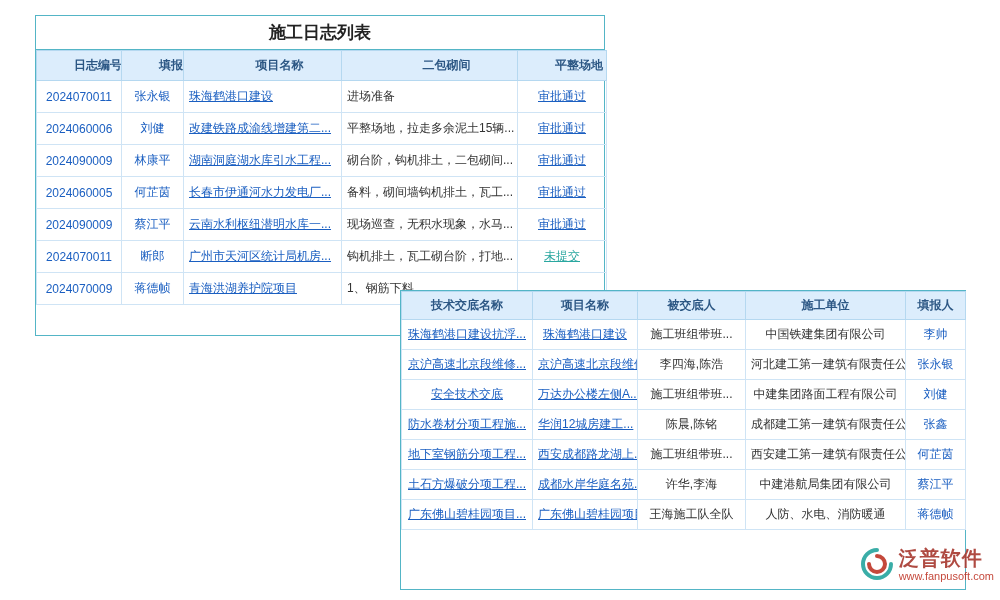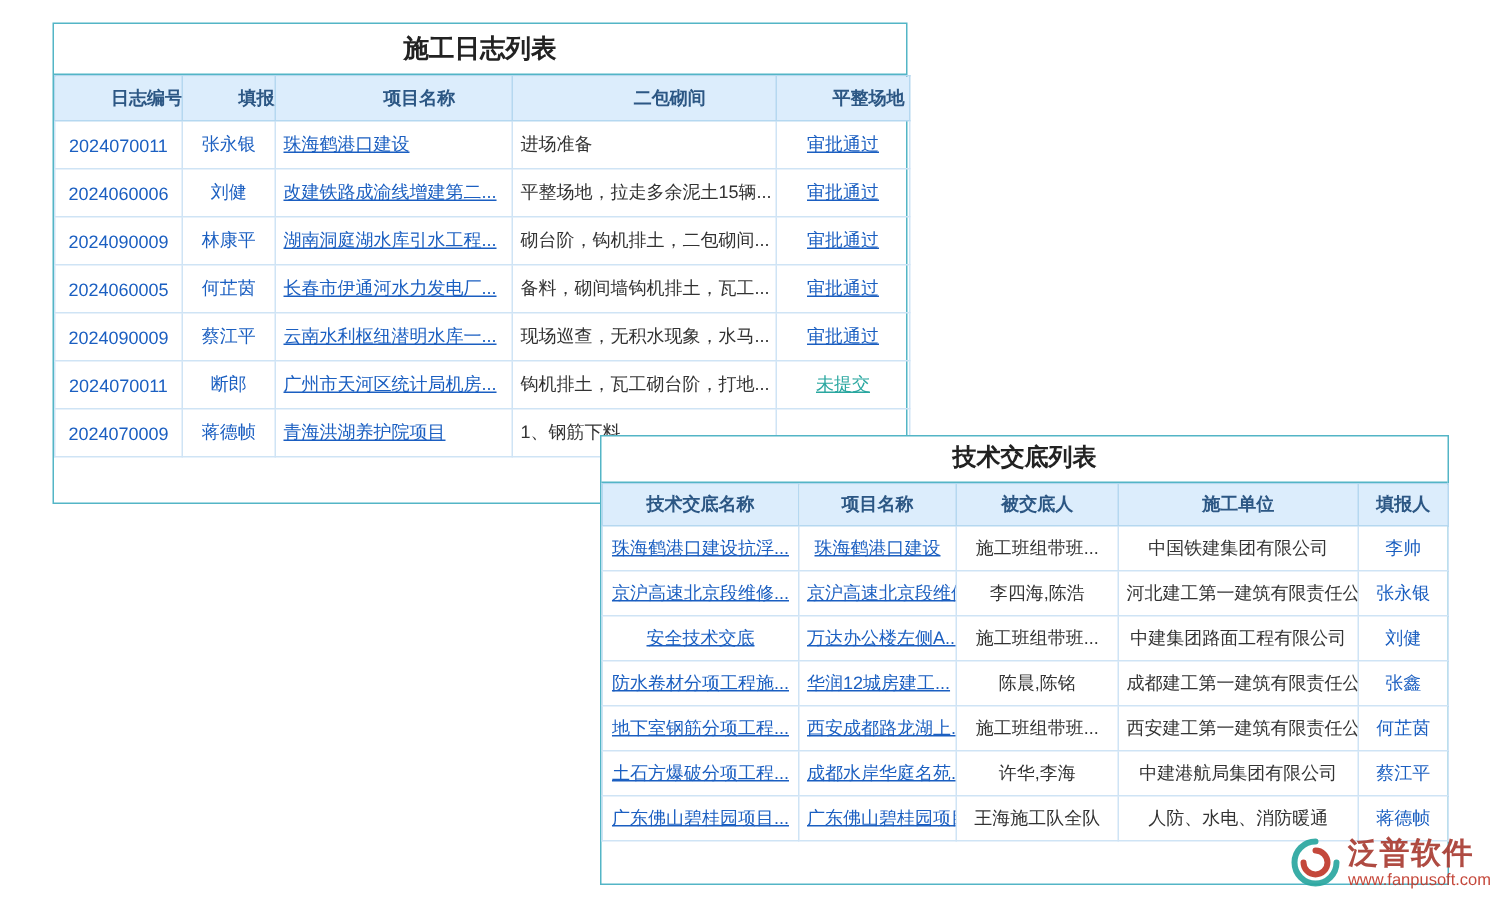--- a/index.html
+++ b/index.html
@@ -62,21 +62,21 @@
   td.cell-link   { color: #1b5fc1; text-decoration: underline; cursor: pointer; }
   td.cell-text   { color: #333333; }
   td.cell-status { cursor: pointer; }
   td.status-approved { color: #1b5fc1; text-decoration: underline; }
   td.status-void     { color: #8a6d3b; }
   td.status-pending  { color: #2aa7a0; text-decoration: underline; }
 
   #watermark {
     position: absolute;
     right: 6px;
-    bottom: 2px;
+    bottom: 14px;
     display: flex;
     align-items: flex-start;
     gap: 4px;
     opacity: 0.92;
     z-index: 10;
   }
   #watermark .texts { display: flex; flex-direction: column; align-items: flex-start; }
   #watermark .brand {
     font-size: 20px;
     font-weight: bold;
@@ -160,21 +160,20 @@
           <td class="cell-blue">蒋德帧</td>
           <td class="cell-link">青海洪湖养护院项目</td>
           <td class="cell-text">1、钢筋下料...</td>
           <td class="cell-status"></td>
         </tr>
       </tbody>
   </table>
 </div>
 
 <div class="panel" id="disc-panel">
-  <div class="panel-title">技术交底列表</div>
   <table>
     <colgroup>
       <col style="width:131px">
         <col style="width:105px">
         <col style="width:108px">
         <col style="width:160px">
         <col style="width:60px">
     </colgroup>
     <thead>
         <tr>

